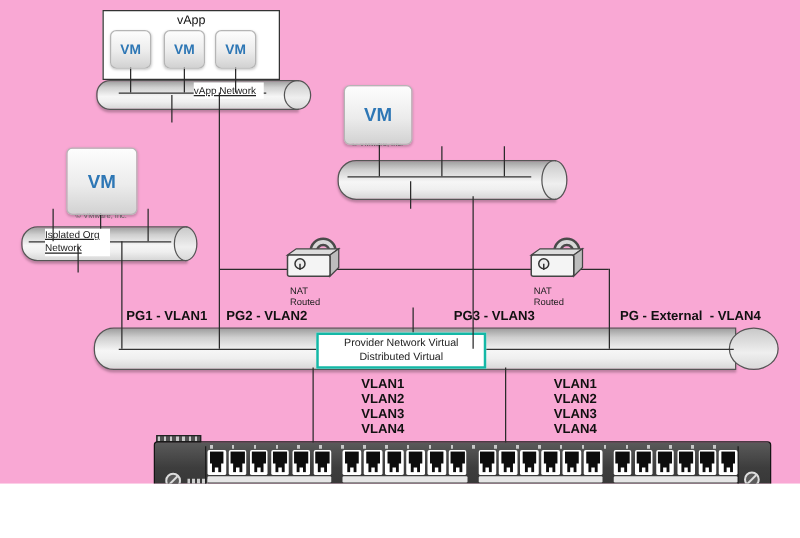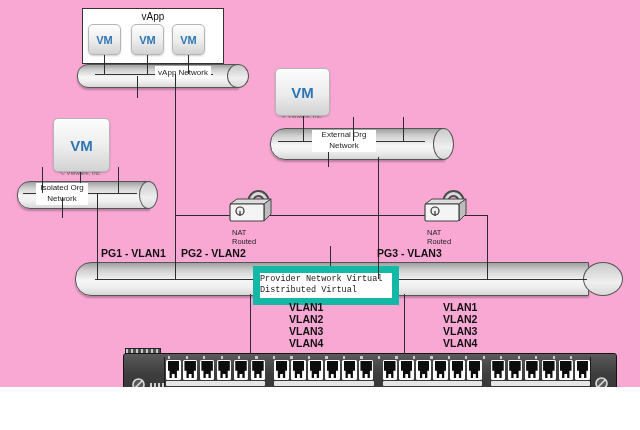--- a/index.html
+++ b/index.html
@@ -11,43 +11,43 @@
   .lh{position:absolute;height:1px;background:#2b2b2b;z-index:3;}
   .under{z-index:3;}
 
   
   .cyl{position:absolute;z-index:2;border:1px solid #555;
        background:linear-gradient(180deg,#9f9f9f 0%,#cfcfcf 22%,#f6f6f6 55%,#efefef 75%,#d7d7d7 100%);
        box-shadow:0 2px 2px rgba(0,0,0,.25);}
   .cap{position:absolute;z-index:2;border:1px solid #555;border-radius:50%;
        background:linear-gradient(180deg,#c9c9c9,#efefef 60%,#d9d9d9);}
   .wire{position:absolute;height:1px;background:#333;z-index:3;}
-  .netlabel{position:absolute;background:#fff;z-index:4;text-align:center;
-            font-size:8px;line-height:10.5px;color:#222;}
+  .netlabel{position:absolute;background:#fff;z-index:4;
+            font-size:8px;line-height:10.5px;color:#222;text-decoration:underline;}
 
   
   .vappbox{position:absolute;border:1.2px solid #333;background:#fff;z-index:1;text-align:center;}
   .vapptitle{font-size:10px;padding-top:2px;color:#111;}
 
   
   .vmbox{position:absolute;z-index:6;border:1px solid #b5b5b5;border-radius:5px;
          background:linear-gradient(180deg,#fdfdfd,#ececec 55%,#d2d2d2);
          box-shadow:0 1px 2px rgba(0,0,0,.2);display:flex;align-items:center;justify-content:center;
          font-weight:bold;color:#2e77b5;}
   .vm-sm{font-size:11px;}
   .vm-lg{font-size:15px;}
   .credit{position:absolute;z-index:2;font-size:6px;color:#666;text-align:center;letter-spacing:0;}
 
   .pg-label{position:absolute;z-index:6;font-weight:bold;font-size:10.5px;white-space:pre;color:#111;}
   .vlan-list{position:absolute;z-index:6;font-weight:bold;font-size:10.5px;line-height:12px;color:#111;}
   .vlan-list span{display:block;margin-left:32px;}
   .natlabel{position:absolute;z-index:6;font-size:7.5px;line-height:9px;text-align:left;color:#222;}
   .natlabel span{display:block;}
-  .plabel{position:absolute;z-index:4;background:#fff;border:7px solid #14b8a6;text-align:left;
-          font-size:8.5px;line-height:11px;padding-top:1px;color:#222;font-family:Liberation Mono, monospace;}
+  .plabel{position:absolute;z-index:4;background:#fff;border:2px solid #14b8a6;text-align:center;
+          font-size:8.5px;line-height:11px;padding-top:1px;color:#222;}
   .padlock{position:absolute;z-index:6;}
 
   
   .panel{position:absolute;left:123px;top:353px;width:494px;height:69px;z-index:2;border-radius:3px;
          border:1px solid #151515;box-sizing:border-box;
          background:linear-gradient(180deg,#5a5a5a,#3d3d3d 30%,#2f2f2f 85%,#262626);}
   .paneltab{position:absolute;left:125px;top:348px;width:36px;height:6px;z-index:2;background:#4f4f4f;
             border:1px solid #222;box-sizing:border-box;
             background-image:repeating-linear-gradient(90deg,#c9c9c9 0 2px,transparent 2px 5px);}
   .seam{position:absolute;top:357px;width:1px;height:62px;background:#1d1d1d;z-index:3;}
@@ -119,24 +119,20 @@
   <div class="vmbox vm-lg" style="left:275px;top:68px;width:53px;height:46px;">
       <span>VM</span>
     </div>
   <div class="credit" style="left:262px;top:113px;width:80px;">© VMware, Inc.</div>
   <div class="lv" style="left:303px;top:112px;height:29px;"></div>
   <div class="lv" style="left:353px;top:117px;height:24px;"></div>
   <div class="lv" style="left:403px;top:117px;height:24px;"></div>
   <div class="cyl" style="left:270px;top:128px;width:173px;height:30px;border-radius:15px 0 0 15px;"></div>
   <div class="cap" style="left:433px;top:128px;width:19px;height:30px;"></div>
   <div class="wire" style="left:278px;top:141px;width:147px;"></div>
-  <div class="netlabel" style="left:312px;top:130px;width:64px;height:22px;">
-    <span>External Org</span><br>
-    <span>Network</span>
-  </div>
   <div class="lv under" style="left:328px;top:145px;height:22px;"></div>
   <div class="lv" style="left:378px;top:157px;height:122px;"></div>
 
   <div class="lh" style="left:176px;top:215px;width:311px;"></div>
   <div class="lv" style="left:487px;top:215px;height:64px;"></div>
 
   <svg class="padlock" style="left:228px;top:186px;" width="48" height="42" viewBox="0 0 48 42">
     <path d="M23 19 v-4 a7.5 7.5 0 0 1 15 0 v4" fill="none" stroke="#4a4a4a" stroke-width="7"></path>
     <path d="M23 19 v-4 a7.5 7.5 0 0 1 15 0 v4" fill="none" stroke="#d8d8d8" stroke-width="3"></path>
     <polygon points="2,18 9,13 43,13 36,18" fill="#ddd" stroke="#444" stroke-width="1"></polygon>
@@ -159,21 +155,22 @@
     <circle cx="12" cy="25" r="4" fill="#eee" stroke="#333" stroke-width="1.2"></circle>
     <line x1="12" y1="25" x2="12" y2="30" stroke="#333" stroke-width="1.2"></line>
   </svg>
   <div class="natlabel" style="left:427px;top:228px;width:40px;">
     <span>NAT</span>
     <span>Routed</span>
   </div>
 
   <div class="pg-label" style="left:101px;top:247px;">PG1 - VLAN1</div>
   <div class="pg-label" style="left:181px;top:247px;">PG2 - VLAN2</div>
-  <div class="pg-label" style="left:377px;top:247px;">PG3 - VLAN3</div>
+  <div class="pg-label" style="left:363px;top:247px;">PG3 - VLAN3</div>
+  <div class="pg-label" style="left:496px;top:247px;">PG - External  - VLAN4</div>
 
   <div class="lv under" style="left:330px;top:246px;height:33px;"></div>
   <div class="cyl" style="left:75px;top:262px;width:512px;height:32px;border-radius:16px 0 0 16px;"></div>
   <div class="cap" style="left:583px;top:262px;width:38px;height:32px;"></div>
   <div class="wire" style="left:95px;top:279px;width:492px;"></div>
   <div class="plabel" style="left:253px;top:266px;width:132px;height:24px;">
     <span>Provider Network Virtual</span><br>
     <span>Distributed Virtual</span>
   </div>
 

